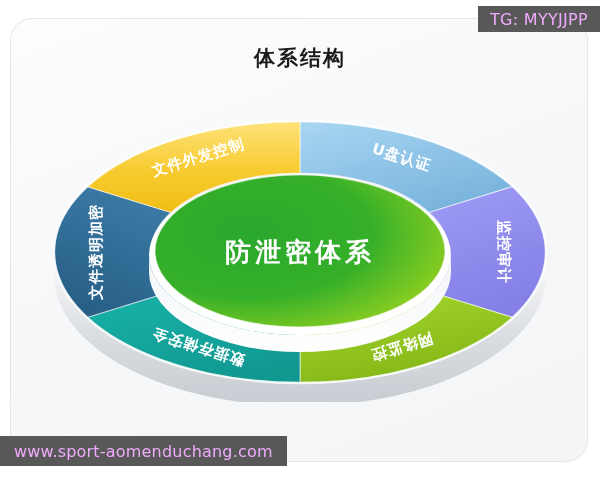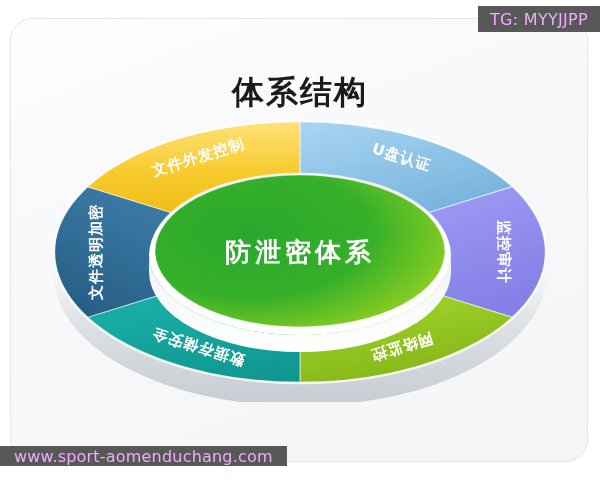--- a/index.html
+++ b/index.html
@@ -29,26 +29,25 @@
     border: 1px solid #e3e6ea;
     border-radius: 22px;
     box-sizing: border-box;
   }
   
   #title {
     position: absolute;
     left: 0; top: 48px;
     width: 600px;
     text-align: center;
-    font-size: 32px;
+    font-size: 21px;
     font-weight: bold;
     color: #1b1b1b;
     letter-spacing: 2px;
     line-height: 1;
-    margin-top: 28px;
   }
   
   #donut-wrap {
     position: absolute;
     left: 36px;
     top: 112px;
     width: 528px;
     height: 290px;
   }
   #donut-svg { display:block; width:528px; height:290px; }
@@ -80,21 +79,21 @@
   }
   #wm-top {
     right: 0px; top: 6px;
     height: 26px;
     padding: 0 12px;
     font-size: 16px;
     letter-spacing: 0.3px;
   }
   #wm-bottom {
     left: 0px; bottom: 14px;
-    height: 20px;
+    height: 30px;
     padding: 0 14px;
     font-size: 16px;
     letter-spacing: 0.2px;
   }
 </style>
 </head>
 <body>
 
 <div id="stage">
 

